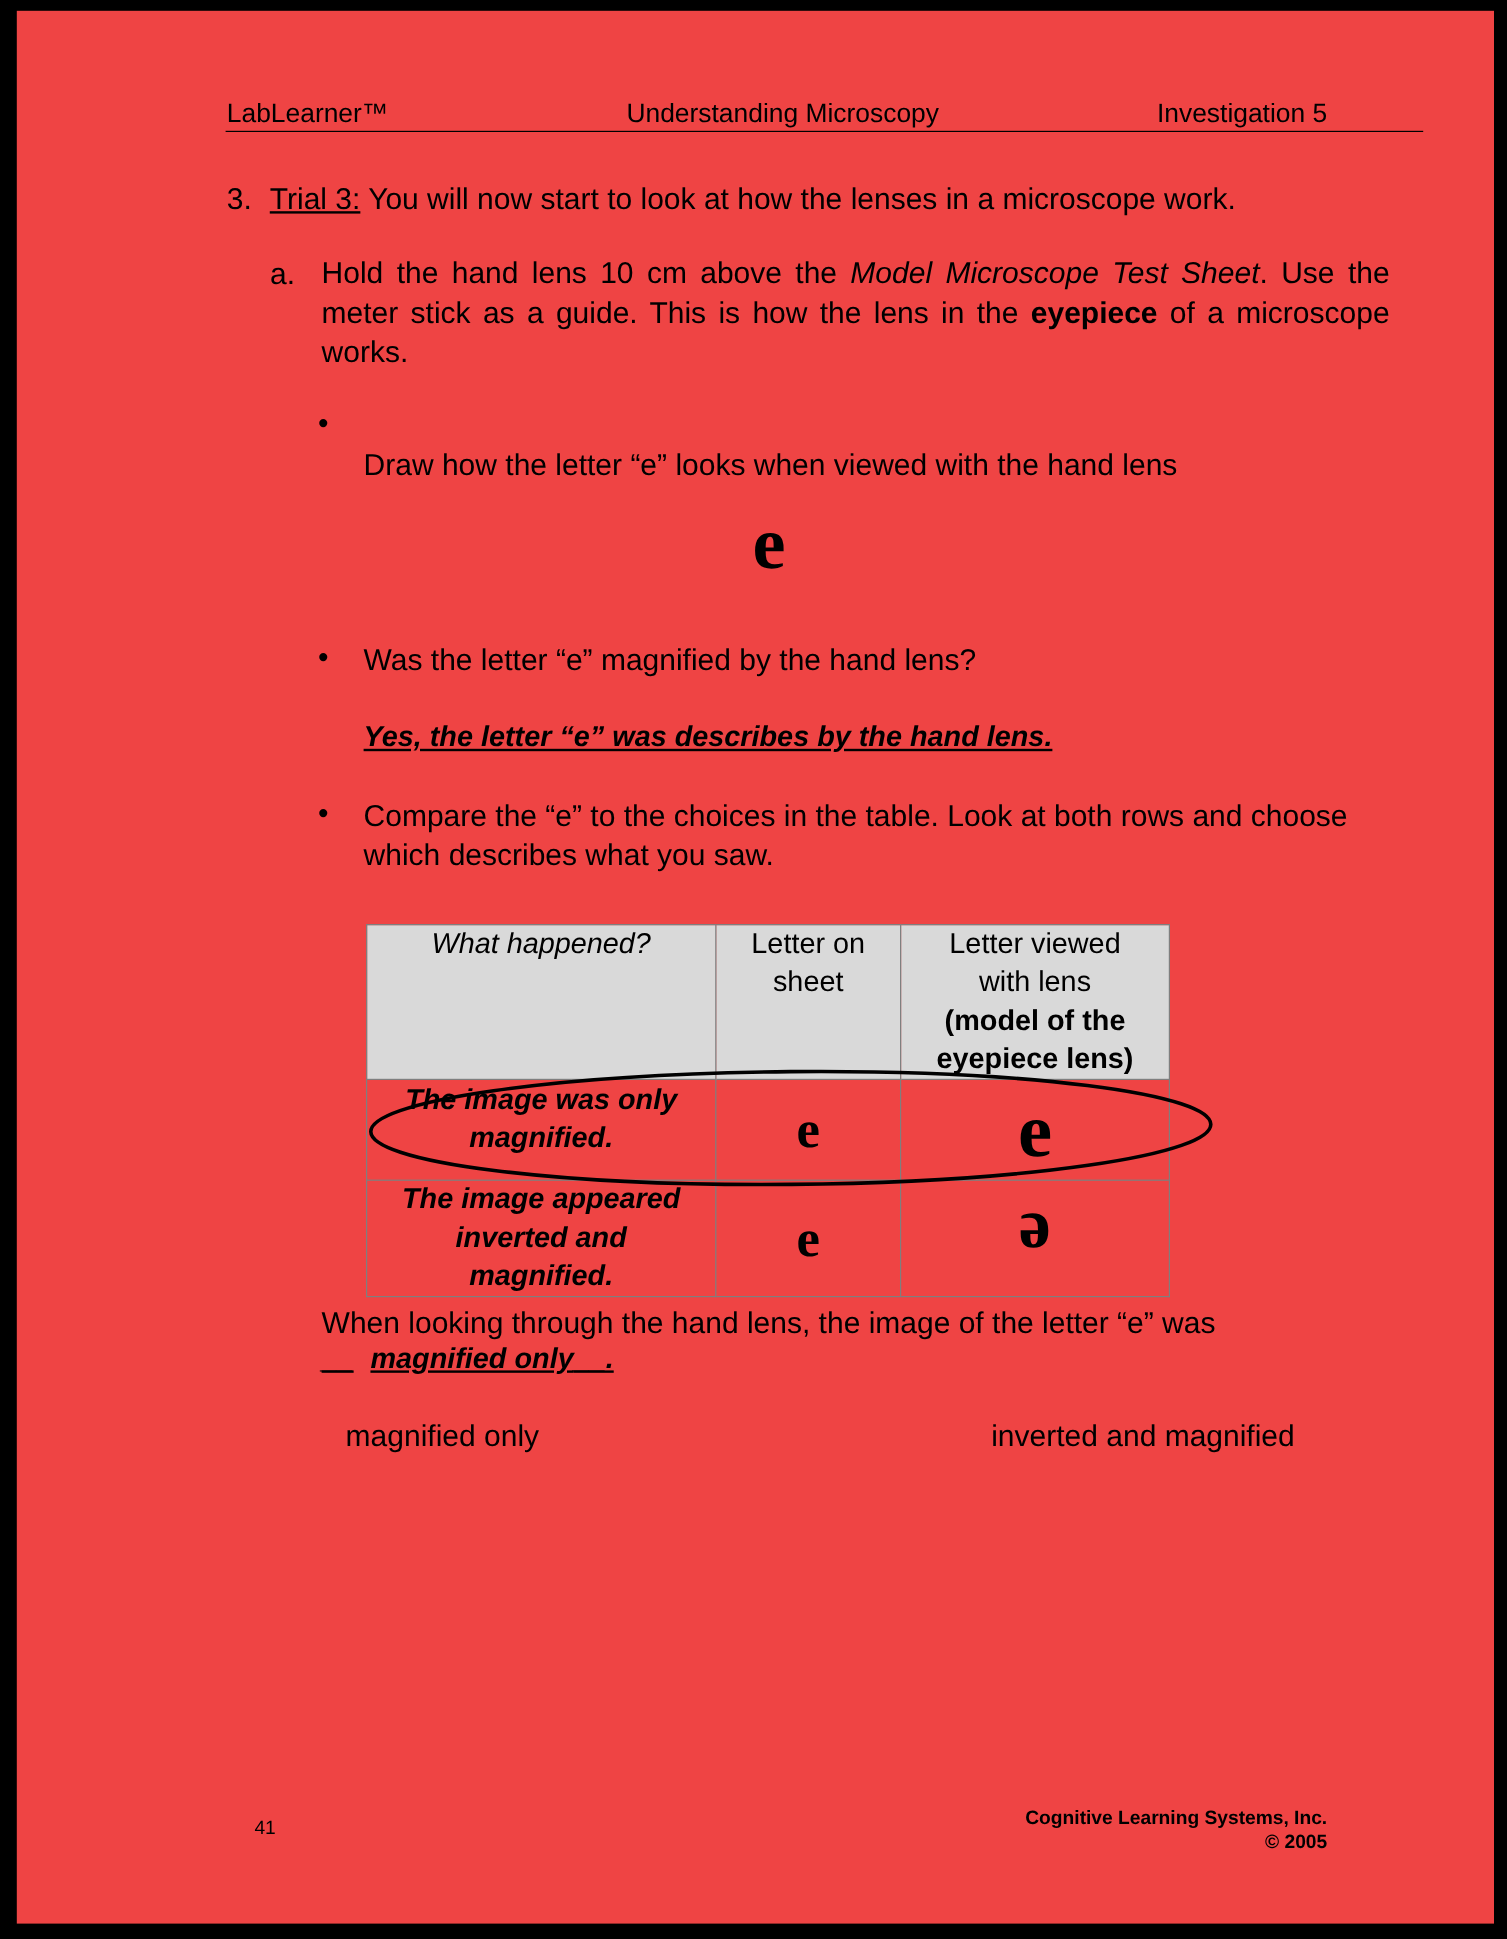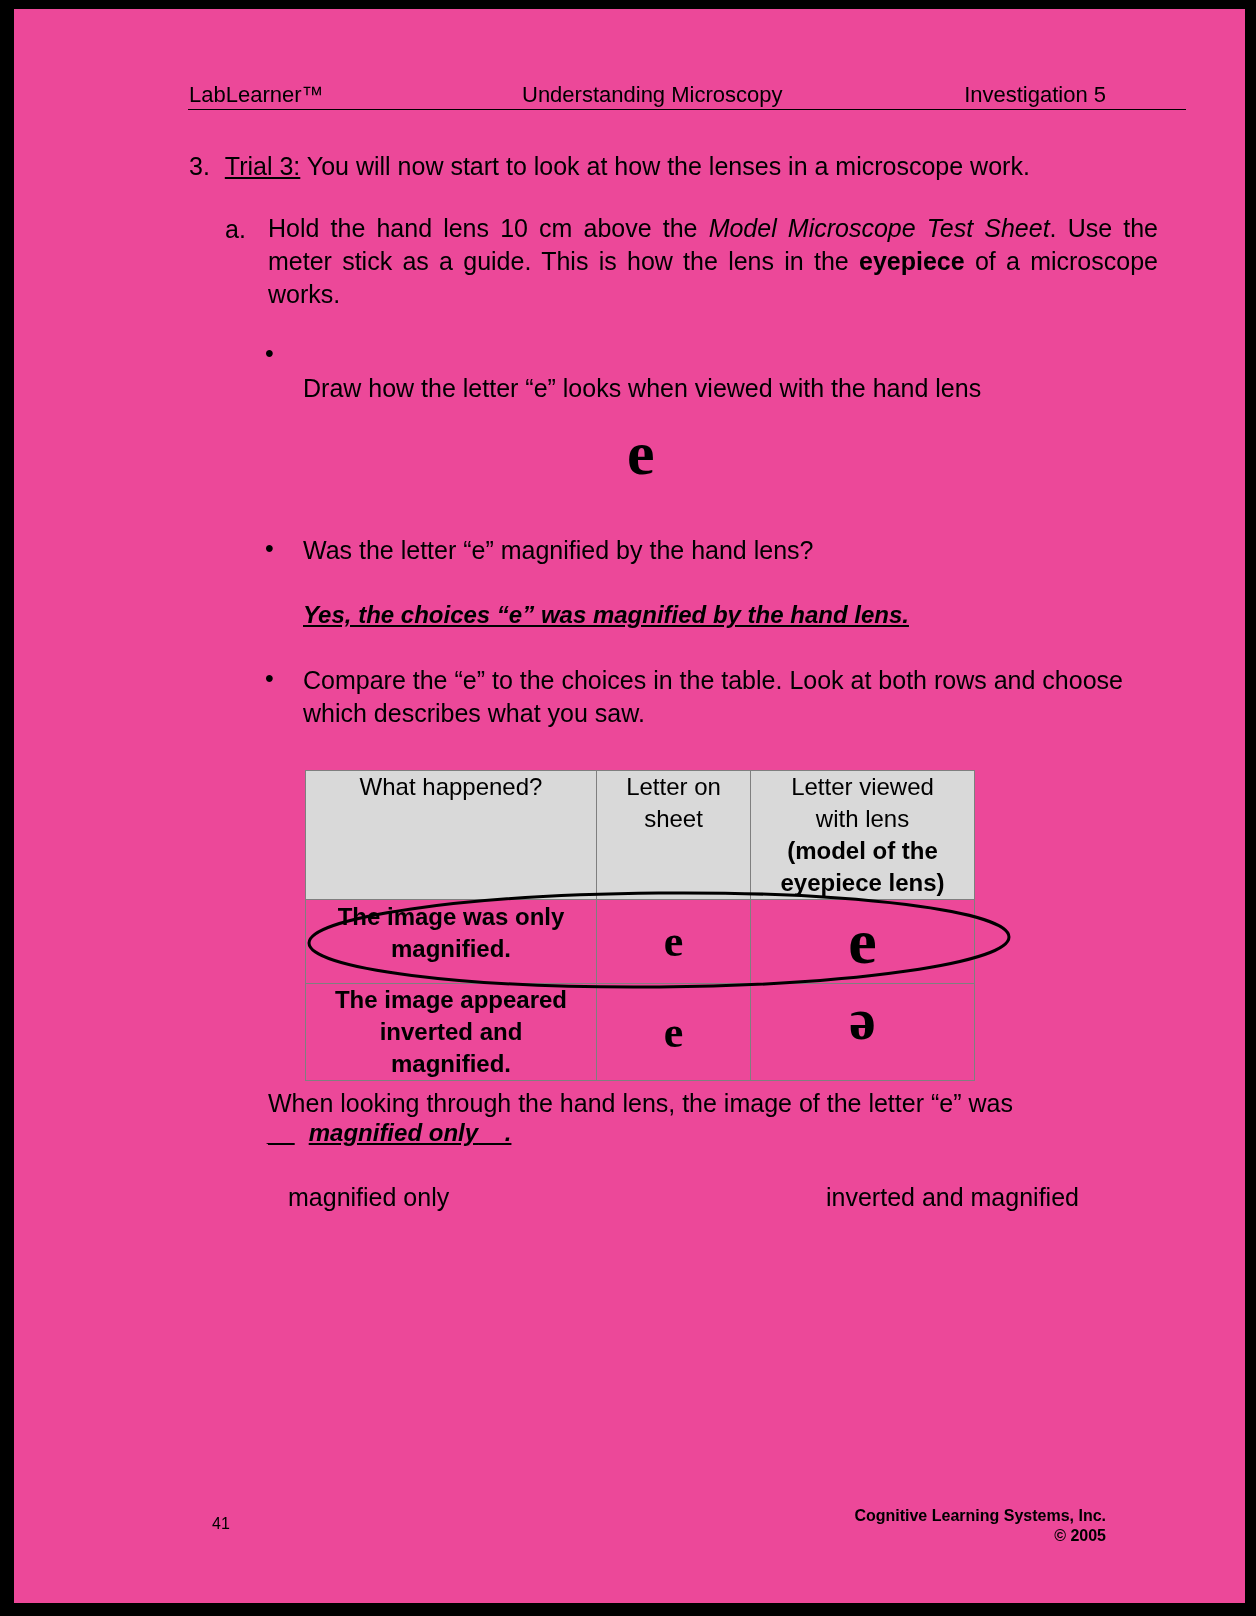--- a/index.html
+++ b/index.html
@@ -1,33 +1,33 @@
 <!DOCTYPE html>
 <html><head>
 <meta charset="utf-8">
 <style>
   html, body { margin:0; padding:0; }
   body { width:1256px; height:1616px; background:#000; position:relative; overflow:hidden;
          font-family:"Liberation Sans", sans-serif; color:#000; }
-  .page { position:absolute; left:14px; top:9px; width:1231px; height:1594px; background:#ec4899; }
+  .page { position:absolute; left:14px; top:9px; width:1231px; height:1594px; background:#ef4444; }
   .abs { position:absolute; white-space:nowrap; }
   .hdr { font-size:22px; top:73px; }
   .hdr-line { position:absolute; left:174px; top:100px; width:998px; height:0; border-top:1.5px solid #000; }
   .body-txt { font-size:25px; line-height:32px; }
   .u { text-decoration:underline; }
   .i { font-style:italic; }
   .b { font-weight:bold;text-align:center; }
   .bullet { position:absolute; font-size:25px; }
   .para { position:absolute; font-size:25px; line-height:33px; text-align:justify; }
   .big-e { position:absolute; font-family:"Liberation Serif", serif; font-weight:bold; font-size:62px; line-height:62px; }
   .answer { font-size:24px; font-weight:bold; font-style:italic; text-decoration:underline; }
   table.tbl { position:absolute; left:291px; top:761px; border-collapse:collapse; width:670px; }
   table.tbl td { border:1.5px solid #7f7f7f; text-align:center; vertical-align:top; padding:0; }
   table.tbl tr.head td { background:#d9d9d9; font-size:24px; line-height:32px; height:128px; }
-  table.tbl td.c1 { width:290px; }
+  table.tbl td.c1 { width:290px;font-style:italic; }
   table.tbl td.c2 { width:153px;margin-left:24px; }
   table.tbl td.c3 { width:223px; }
   .rowtxt { font-size:24px; font-weight:bold; line-height:32px; }
   .serif-e { font-family:"Liberation Serif", serif; font-weight:bold; }
   .inv-e { display:inline-block; transform:rotate(180deg); }
   .ellipse { position:absolute; left:0; top:0; pointer-events:none; }
   .footer { font-size:16px; line-height:20px; }
 </style>
 </head>
 <body>
@@ -50,21 +50,21 @@
   </div>
 
   <div class="bullet" style="left:251px; top:330px;">•</div>
   <div class="abs body-txt" style="left:289px; top:330px;margin-top:33px;">Draw how the letter “e” looks when viewed with the hand lens</div>
 
   <div class="big-e" style="left:613px; top:413px;">e</div>
 
   <div class="bullet" style="left:251px; top:525px;">•</div>
   <div class="abs body-txt" style="left:289px; top:525px;">Was the letter “e” magnified by the hand lens?</div>
 
-  <div class="abs answer" style="left:289px; top:592px;">Yes, the choices “e” was magnified by the hand lens.</div>
+  <div class="abs answer" style="left:289px; top:592px;">Yes, the letter “e” was describes by the hand lens.</div>
 
   <div class="bullet" style="left:251px; top:655px;">•</div>
   <div class="para" style="left:289px; top:655px; width:850px; text-align:left;">Compare the “e” to the choices in the table. Look at both rows and choose which describes what you saw.</div>
 
   <table class="tbl">
     <tbody>
         <tr class="head">
       <td class="c1"><span>What happened?</span></td>
       <td class="c2">
             <div style="width:120px; margin:0 auto; white-space:normal;">Letter on sheet</div>

